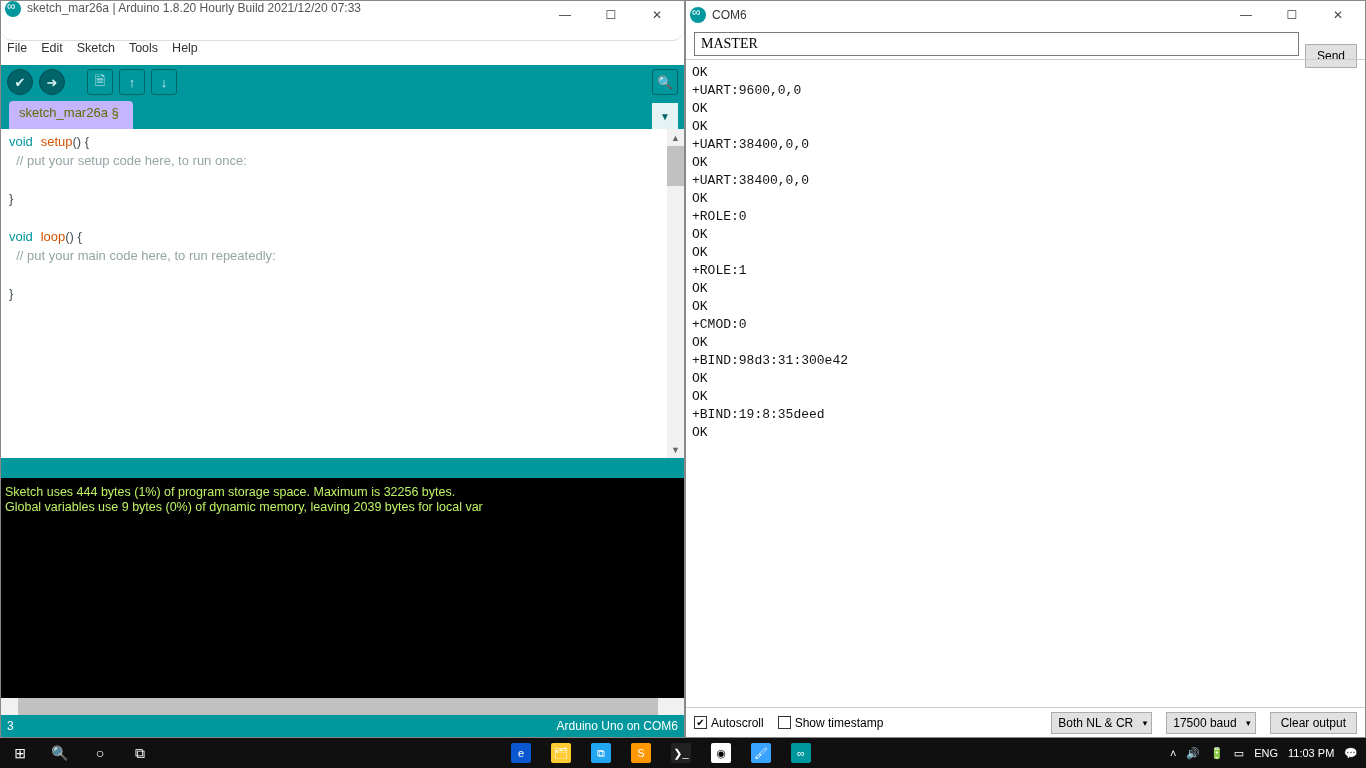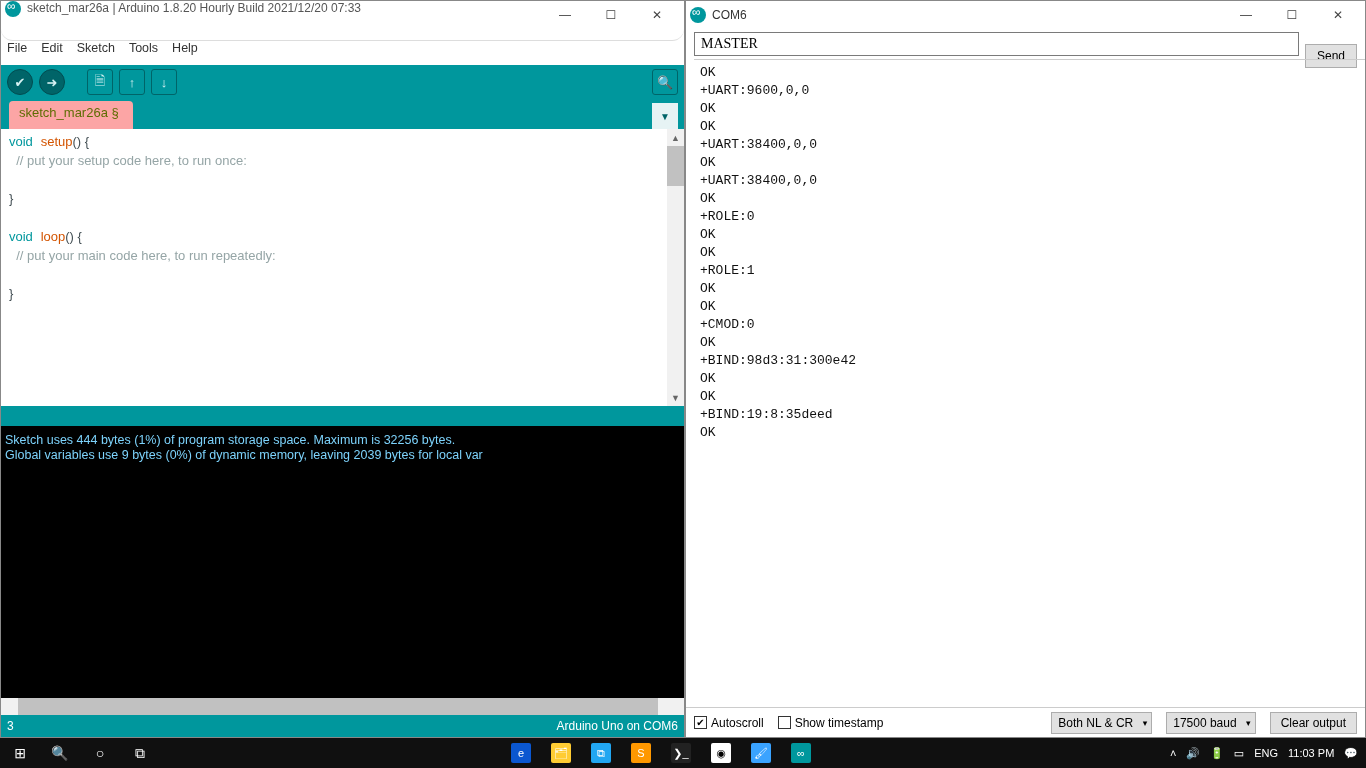--- a/index.html
+++ b/index.html
@@ -15,45 +15,45 @@
 .winbtn { width:46px; height:28px; display:flex; align-items:center; justify-content:center; font-size:12px; color:#444; }
 
 .ide-menu { height:24px; display:flex; align-items:flex-start; padding:0 6px; font-size:12.5px; gap:14px; color:#333; background:#fff; }
 
 .ide-toolbar { height:34px; background:#00979d; display:flex; align-items:center; padding:0 6px; gap:6px; }
 .tbtn { width:26px; height:26px; border-radius:50%; background:#006468; border:1px solid #004c50; display:flex; align-items:center; justify-content:center; color:#d6f1f2; font-size:13px;}
 .tbtn.sq{ border-radius:3px; background:#00979d; border:1px solid #006468;}
 .ide-toolbar .right{ margin-left:auto;}
 
 .tabbar { height:30px; background:#00979d; display:flex; align-items:flex-end; padding-left:8px; }
-.tab { background:#fca5a5; height:28px; padding:4px 14px 0 10px; font-size:13px; color:#5e6d03; border-top-left-radius:4px; border-top-right-radius:4px; }
+.tab { background:#c4b5fd; height:28px; padding:4px 14px 0 10px; font-size:13px; color:#5e6d03; border-top-left-radius:4px; border-top-right-radius:4px; }
 .tabbar .menubox{ margin-left:auto; width:26px; height:26px; background:#e6f3f4; margin-right:6px; display:flex; align-items:center; justify-content:center; color:#006468; font-size:10px;}
 
 .editor { flex:1; display:flex; background:#fff; overflow:hidden; position:relative;}
 .editor pre { padding:4px 8px; font-family:"Consolas","Courier New",monospace; font-size:13px; line-height:18px; color:#434f54; white-space:pre; }
 .kw{ color:#00979d;} .fn{ color:#d35400;} .cm{ color:#95a5a6;}
 .editor-scroll{ position:absolute; right:0; top:0; width:17px; height:100%; background:#f1f1f1;}
 .editor-scroll .thumb{ position:absolute; top:0; width:100%; height:40px; background:#c1c1c1;}
 .editor-scroll .arr{position:absolute; width:100%; height:17px; background:#f1f1f1; display:flex; align-items:center; justify-content:center; font-size:9px; color:#666;}
 .editor-scroll .arr.up{top:0;} .editor-scroll .arr.dn{bottom:0;}
 
 .statusbar1{ height:20px; background:#00979d;}
-.console{ height:272px; background:#000; color:#7dd3fc; font-family:"Consolas",monospace; font-size:12.5px; padding:6px 4px; overflow:hidden; white-space:pre;}
+.console{ height:220px; background:#000; color:#bef264; font-family:"Consolas",monospace; font-size:12.5px; padding:6px 4px; overflow:hidden; white-space:pre;}
 .hsb{ height:17px; background:#f1f1f1; position:relative;}
 .hsb .thumb{position:absolute; left:17px; top:0; height:100%; width:640px; background:#c1c1c1;}
 .statusbar2{ height:22px; background:#00979d; color:#fff; font-size:12px; display:flex; align-items:center; padding:0 6px;}
 .statusbar2 .r{ margin-left:auto;}
 
 
 .serial { position:absolute; left:685px; top:0; width:681px; height:738px; background:#fff; display:flex; flex-direction:column; border:1px solid #888;}
 .ser-title{ height:28px; display:flex; align-items:center; padding:0 4px; font-size:12px; color:#333;}
 .ser-input-row{ height:30px; display:flex; align-items:center; padding:4px 8px; gap:6px;}
 .ser-input{ flex:1; height:24px; border:1px solid #7a7a7a; padding:0 6px; font-size:14px; font-family:"Segoe UI";}
 .sendbtn{ height:24px; width:52px; border:1px solid #adadad; background:#e1e1e1; font-size:12px;margin-top:24px;}
-.ser-out{ flex:1; border-top:1px solid #ccc; padding:4px 6px; font-family:"Consolas","Courier New",monospace; font-size:13px; line-height:18px; color:#111; white-space:pre; overflow:hidden;margin-left:8px;}
+.ser-out{ flex:1; border-top:1px solid #ccc; padding:4px 6px; font-family:"Consolas","Courier New",monospace; font-size:13px; line-height:18px; color:#111; white-space:pre; overflow:hidden;}
 .ser-bottom{ height:30px; border-top:1px solid #ccc; display:flex; align-items:center; padding:0 8px; gap:14px; font-size:12px;}
 .chk{ display:flex; align-items:center; gap:4px;}
 .chk .box{ width:13px; height:13px; border:1px solid #333; display:flex; align-items:center;justify-content:center; font-size:10px; line-height:1;}
 .combo{ height:22px; border:1px solid #adadad; background:#e1e1e1; padding:0 18px 0 6px; font-size:12px; display:flex; align-items:center; position:relative;}
 .combo::after{content:"▾"; position:absolute; right:4px; font-size:9px;}
 .clrbtn{ height:22px; border:1px solid #adadad; background:#e1e1e1; padding:0 10px; font-size:12px;}
 
 
 .taskbar{ position:absolute; left:0; bottom:0; width:100%; height:30px; background:#101010; display:flex; align-items:center; color:#fff; font-size:12px;}
 .taskbar .ticon{ width:40px; height:30px; display:flex; align-items:center; justify-content:center; font-size:14px;}

